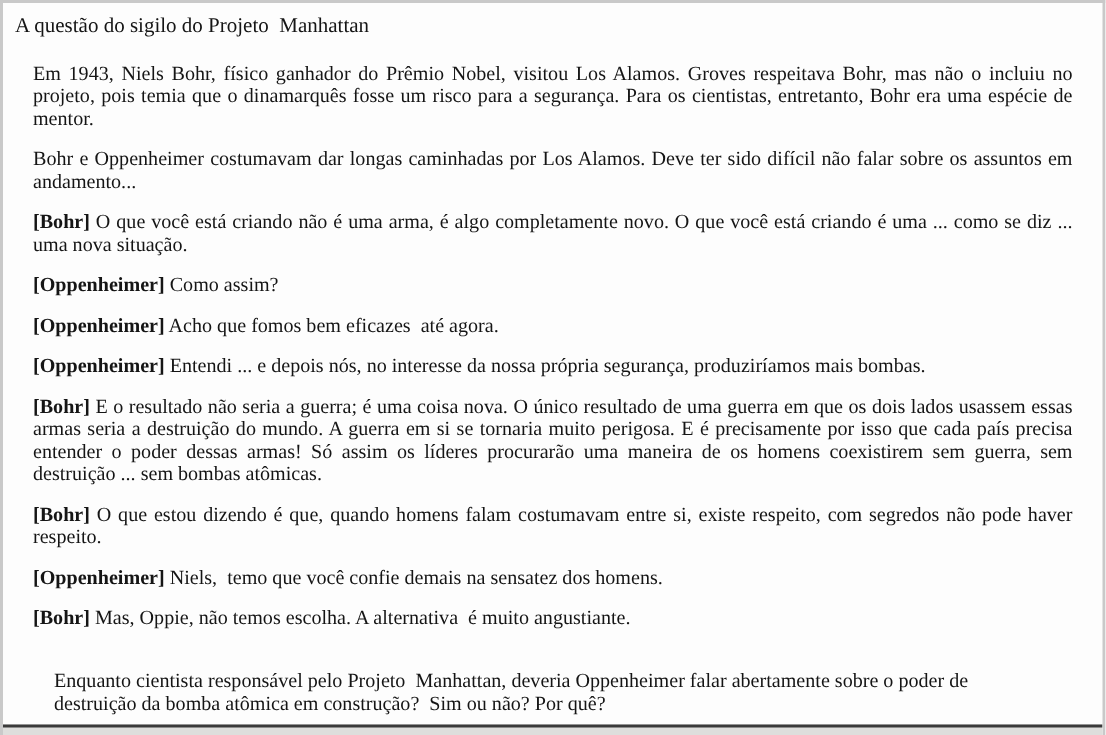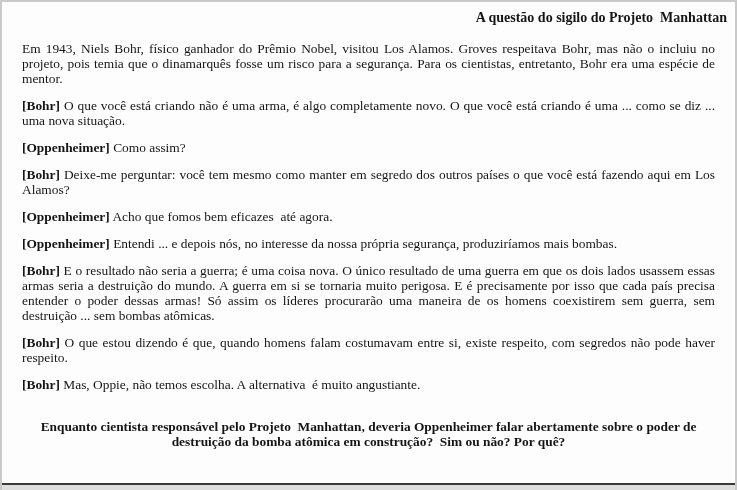--- a/index.html
+++ b/index.html
@@ -19,64 +19,64 @@
     font-family: "Liberation Serif", "DejaVu Serif", serif;
     color: var(--text, #151515);
     font-size: 13.4px;
     line-height: 15px;
   }
   .content {
     padding: 6px 8px 0 8px;
   }
   .doc-title {
     font-size: 14px;
-    font-weight: bold;
-    text-align: right;
+    font-weight: normal;
+    text-align: left;
     margin: 2px 0 16px 0;
     line-height: 15px;
   }
   .para {
     margin: 12px;
     text-align: justify;
   }
   .speaker {
     font-weight: bold;
   }
   .question {
     margin: 27px 0 0 0;
     padding: 0 26px;
-    font-weight: bold;
-    text-align: center;
+    font-weight: normal;
   }
   .bottom-rule {
     position: absolute;
     left: 0;
     right: 0;
     bottom: 0;
     height: 5px;
     background: #dededc;
     border-top: 2px solid var(--rule, #3a3a3a);
   }
 </style>
 </head>
 <body>
 
 <div class="page">
   <div class="content">
 
     <h1 class="doc-title">A questão do sigilo do Projeto &nbsp;Manhattan</h1>
 
     <p class="para">Em 1943, Niels Bohr, físico ganhador do Prêmio Nobel, visitou Los Alamos. Groves respeitava Bohr, mas não o incluiu no projeto, pois temia que o dinamarquês fosse um risco para a segurança. Para os cientistas, entretanto, Bohr era uma espécie de mentor.</p>
+    <p class="para">Bohr e Oppenheimer costumavam dar longas caminhadas por Los Alamos. Deve ter sido difícil não falar sobre os assuntos em andamento...</p>
 
     <p class="para"><strong class="speaker">[Bohr]</strong> <span>O que você está criando não é uma arma, é algo completamente novo. O que você está criando é uma ... como se diz ... uma nova situação.</span></p>
     <p class="para"><strong class="speaker">[Oppenheimer]</strong> <span>Como assim?</span></p>
-    <p class="para"><strong class="speaker">[Bohr]</strong> <span>Deixe-me perguntar: você tem mesmo como manter em segredo dos outros países o que você está fazendo aqui em Los Alamos?</span></p>
     <p class="para"><strong class="speaker">[Oppenheimer]</strong> <span>Acho que fomos bem eficazes &nbsp;até agora.</span></p>
     <p class="para"><strong class="speaker">[Oppenheimer]</strong> <span>Entendi ... e depois nós, no interesse da nossa própria segurança, produziríamos mais bombas.</span></p>
     <p class="para"><strong class="speaker">[Bohr]</strong> <span>E o resultado não seria a guerra; é uma coisa nova. O único resultado de uma guerra em que os dois lados usassem essas armas seria a destruição do mundo. A guerra em si se tornaria muito perigosa. E é precisamente por isso que cada país precisa entender o poder dessas armas! Só assim os líderes procurarão uma maneira de os homens coexistirem sem guerra, sem destruição ... sem bombas atômicas.</span></p>
     <p class="para"><strong class="speaker">[Bohr]</strong> <span>O que estou dizendo é que, quando homens falam costumavam entre si, existe respeito, com segredos não pode haver respeito.</span></p>
+    <p class="para"><strong class="speaker">[Oppenheimer]</strong> <span>Niels, &nbsp;temo que você confie demais na sensatez dos homens.</span></p>
     <p class="para"><strong class="speaker">[Bohr]</strong> <span>Mas, Oppie, não temos escolha. A alternativa &nbsp;é muito angustiante.</span></p>
 
     <p class="question">Enquanto cientista responsável pelo Projeto &nbsp;Manhattan, deveria Oppenheimer falar abertamente sobre o poder de destruição da bomba atômica em construção? &nbsp;Sim ou não? Por quê?</p>
 
   </div>
   <div class="bottom-rule"></div>
 </div>
 
 </body></html>

